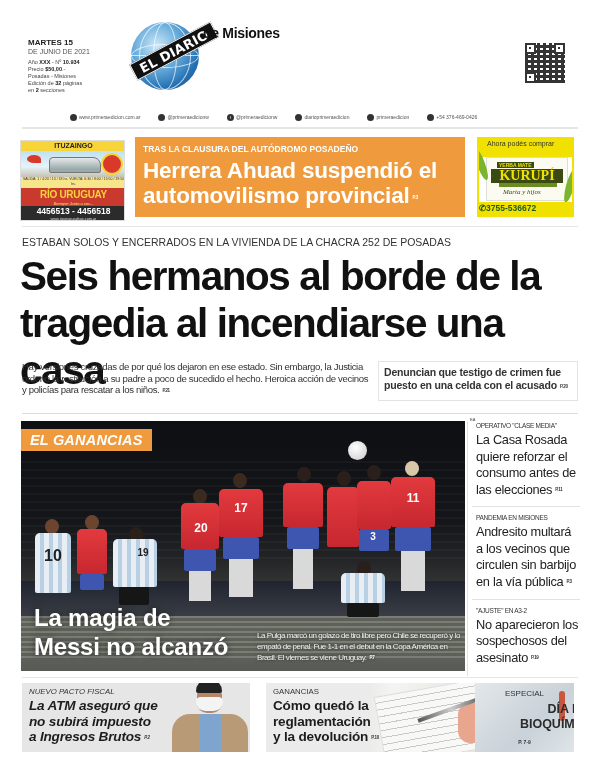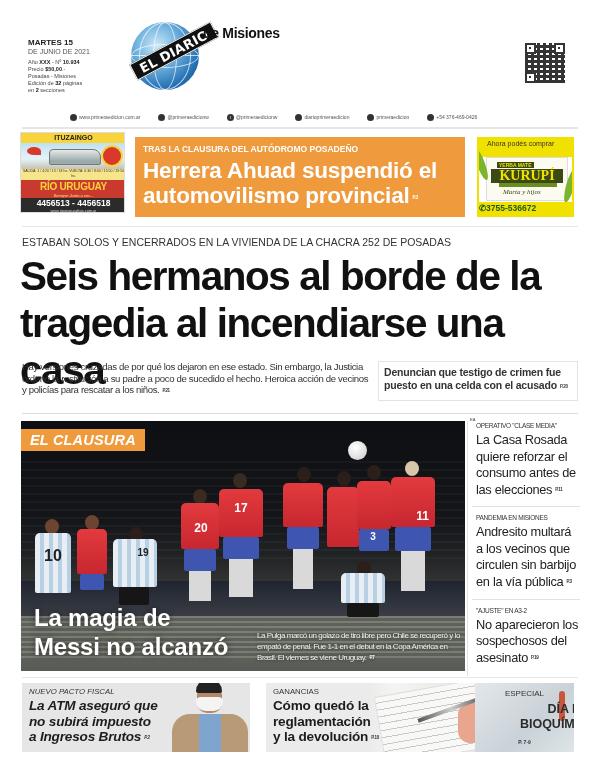--- a/index.html
+++ b/index.html
@@ -35,21 +35,21 @@
   .qr .finder { position: absolute; width: 11px; height: 11px; border: 2.5px solid #111; background: #fff; }
   .qr .finder::after { content: ""; position: absolute; left: 2px; top: 2px; width: 2px; height: 2px; background: #111; }
   .qr .f1 { left: 0; top: 0; } .qr .f2 { right: 0; top: 0; } .qr .f3 { left: 0; bottom: 0; }
 
   .social-bar { position: absolute; left: 70px; top: 112px; width: 500px; height: 10px; display: flex; font-size: 5px; color: #555; align-items: center; }
   .social-item { display: flex; align-items: center; margin-right: 18px; }
   .social-item .ico { width: 7px; height: 7px; border-radius: 50%; background: #333; margin-right: 2px; display: inline-block; color: #fff; font-size: 4px; text-align: center; line-height: 7px; }
   .rule1 { position: absolute; left: 22px; top: 127px; width: 556px; height: 2px; background: #e6e6e6; }
 
   
-  .ad-bus { position: absolute; left: 20px; top: 132px; width: 105px; height: 81px; background: #000000; border: 1px solid #ddd; overflow: hidden; }
+  .ad-bus { position: absolute; left: 20px; top: 140px; width: 105px; height: 81px; background: #000000; border: 1px solid #ddd; overflow: hidden; }
   .ad-bus .town { position: absolute; left: 0; top: 0; width: 105px; height: 10px; background: #f6d43a; font-size: 7px; font-weight: bold; text-align: center; color: #222; line-height: 10px; }
   .ad-bus .photo { position: absolute; left: 0; top: 10px; width: 105px; height: 26px; background: linear-gradient(180deg, #bfe1f2 0%, #e5f3f9 60%, #c7c2b4 100%); }
   .ad-bus .coach { position: absolute; left: 28px; top: 16px; width: 52px; height: 16px; background: linear-gradient(180deg,#e8e8e8,#9aa 80%); border-radius: 4px 8px 2px 2px; border: 1px solid #777; }
   .ad-bus .logo-circ { position: absolute; left: 80px; top: 12px; width: 22px; height: 22px; border-radius: 50%; background: #d8392b; border: 2px solid #f6d43a; }
   .ad-bus .bird { position: absolute; left: 6px; top: 14px; width: 14px; height: 8px; background: #d8392b; border-radius: 50% 50% 0 50%; }
   .ad-bus .sched { position: absolute; left: 0; top: 36px; width: 105px; height: 11px; background: #f6e58a; font-size: 3.5px; line-height: 5px; text-align: center; color: #333; }
   .ad-bus .brand { position: absolute; left: 0; top: 47px; width: 105px; height: 13px; background: #c9392d; color: #f6d43a; font-weight: bold; font-size: 10px; line-height: 13px; text-align: center; letter-spacing: -0.3px; }
   .ad-bus .slogan { position: absolute; left: 0; top: 60px; width: 105px; height: 5px; background: #c9392d; color: #f6e58a; font-size: 4px; line-height: 5px; text-align: center; font-style: italic; }
   .ad-bus .phones { position: absolute; left: 0; top: 65px; width: 105px; height: 10px; background: #2b2b2b; color: #fff; font-weight: bold; font-size: 8.5px; line-height: 10px; text-align: center; }
   .ad-bus .web { position: absolute; left: 0; top: 75px; width: 105px; height: 6px; background: #2b2b2b; color: #ddd; font-size: 3.8px; line-height: 6px; text-align: center; }
@@ -312,33 +312,33 @@
   <div class="player" style="left:336px; top:44px;">
     <div class="head" style="left:10px; top:0; background:#2a1f1a;"></div>
     <div class="shirt red" style="left:0; top:16px; width:34px; height:48px;"></div>
     <div class="shorts" style="left:2px; top:64px; width:30px; height:22px;"></div>
     <div class="num" style="left:2px; top:66px; width:28px; font-size:10px;">3</div>
   </div>
 
   <div class="player" style="left:370px; top:40px;">
     <div class="head" style="left:14px; top:0; background:#d8c8a8;"></div>
     <div class="shirt red" style="left:0; top:16px; width:44px; height:50px;"></div>
-    <div class="num" style="left:6px; top:48px; width:32px; font-size:12px;text-align:right;">11</div>
+    <div class="num" style="left:6px; top:30px; width:32px; font-size:12px;">11</div>
     <div class="shorts" style="left:4px; top:66px; width:36px; height:24px;"></div>
     <div class="legs" style="left:10px; top:90px; width:24px; height:40px;"></div>
   </div>
 
   <div class="player" style="left:320px; top:140px;">
     <div class="head" style="left:16px; top:0; background:#2a1f1a;"></div>
     <div class="shirt arg" style="left:0; top:12px; width:44px; height:30px;"></div>
     <div class="shorts" style="left:6px; top:42px; width:32px; height:14px; background:#161616;"></div>
   </div>
 </div>
 
-<div class="sports-tag">EL CLAUSURA</div>
+<div class="sports-tag">EL GANANCIAS</div>
 <div class="sports-credit">EA</div>
 <div class="sports-head">
   <div>La magia de</div>
   <div>Messi no alcanzó</div>
 </div>
 <div class="sports-desc">
   <span>La Pulga marcó un golazo de tiro libre pero Chile se recuperó y lo empató de penal. Fue 1-1 en el debut en la Copa América en Brasil. El viernes se viene Uruguay.</span><span class="page-ref">P.7</span>
 </div>
 
 <div class="rc-sep"></div>

